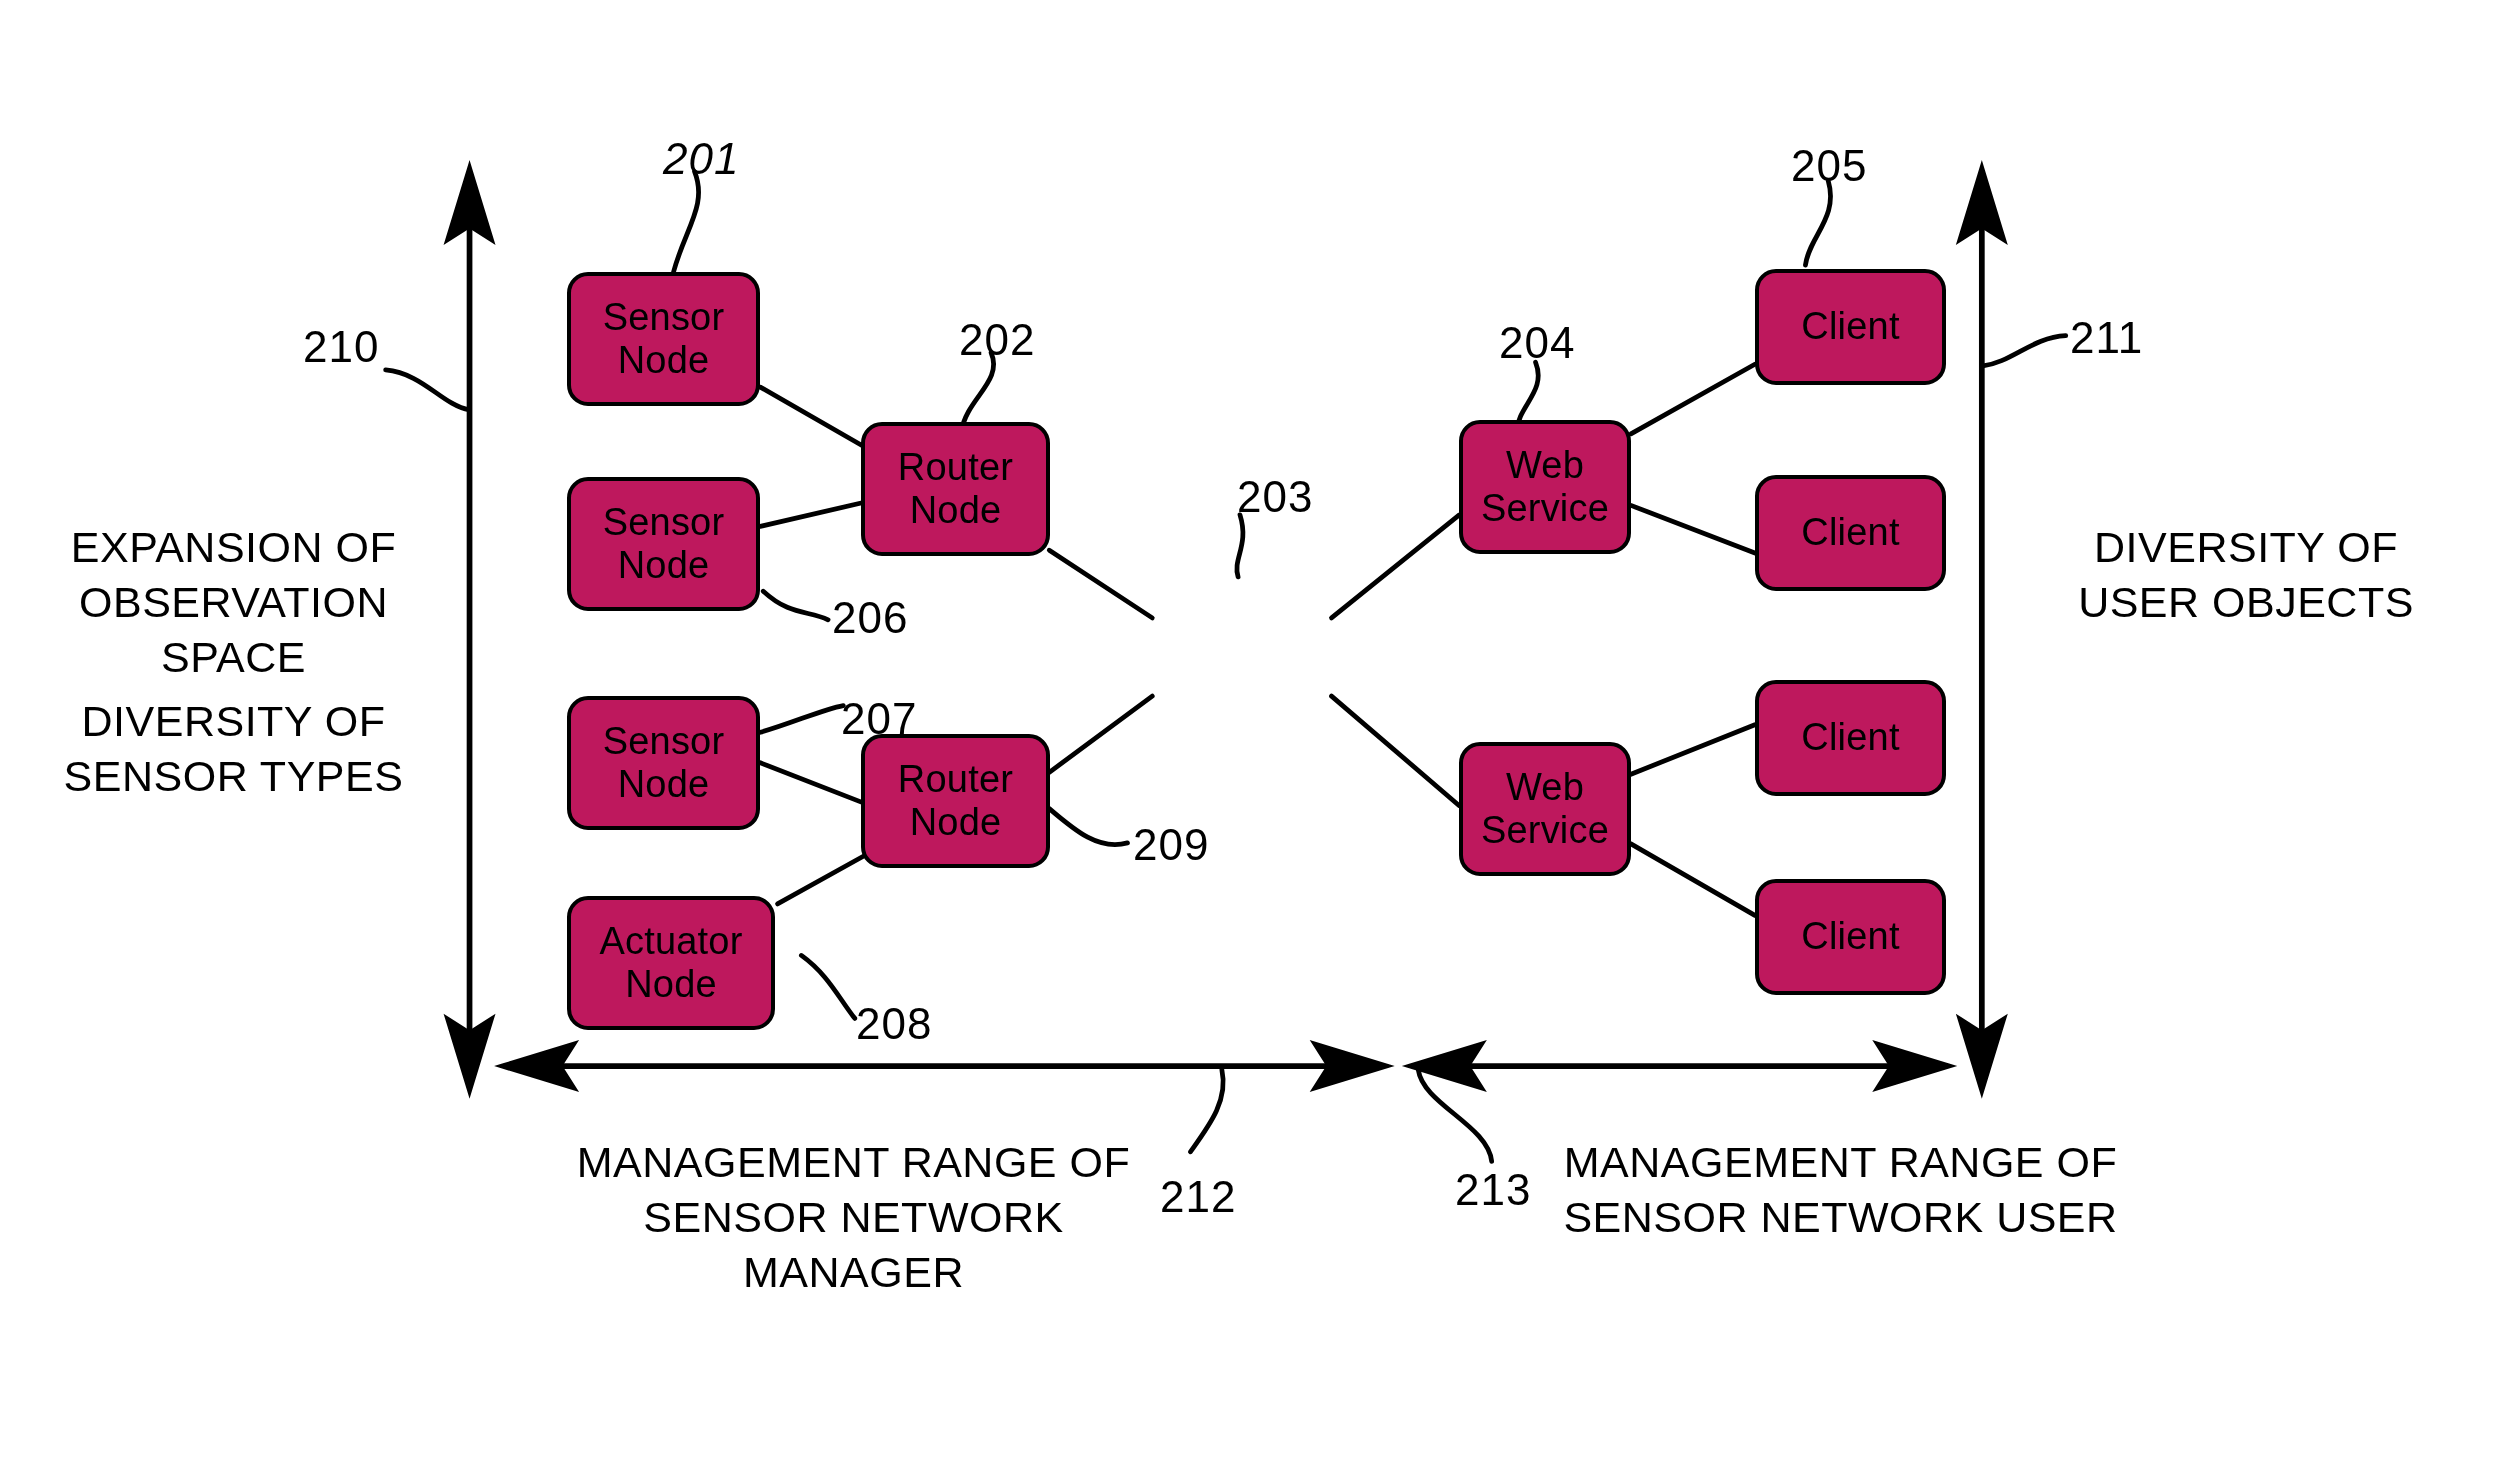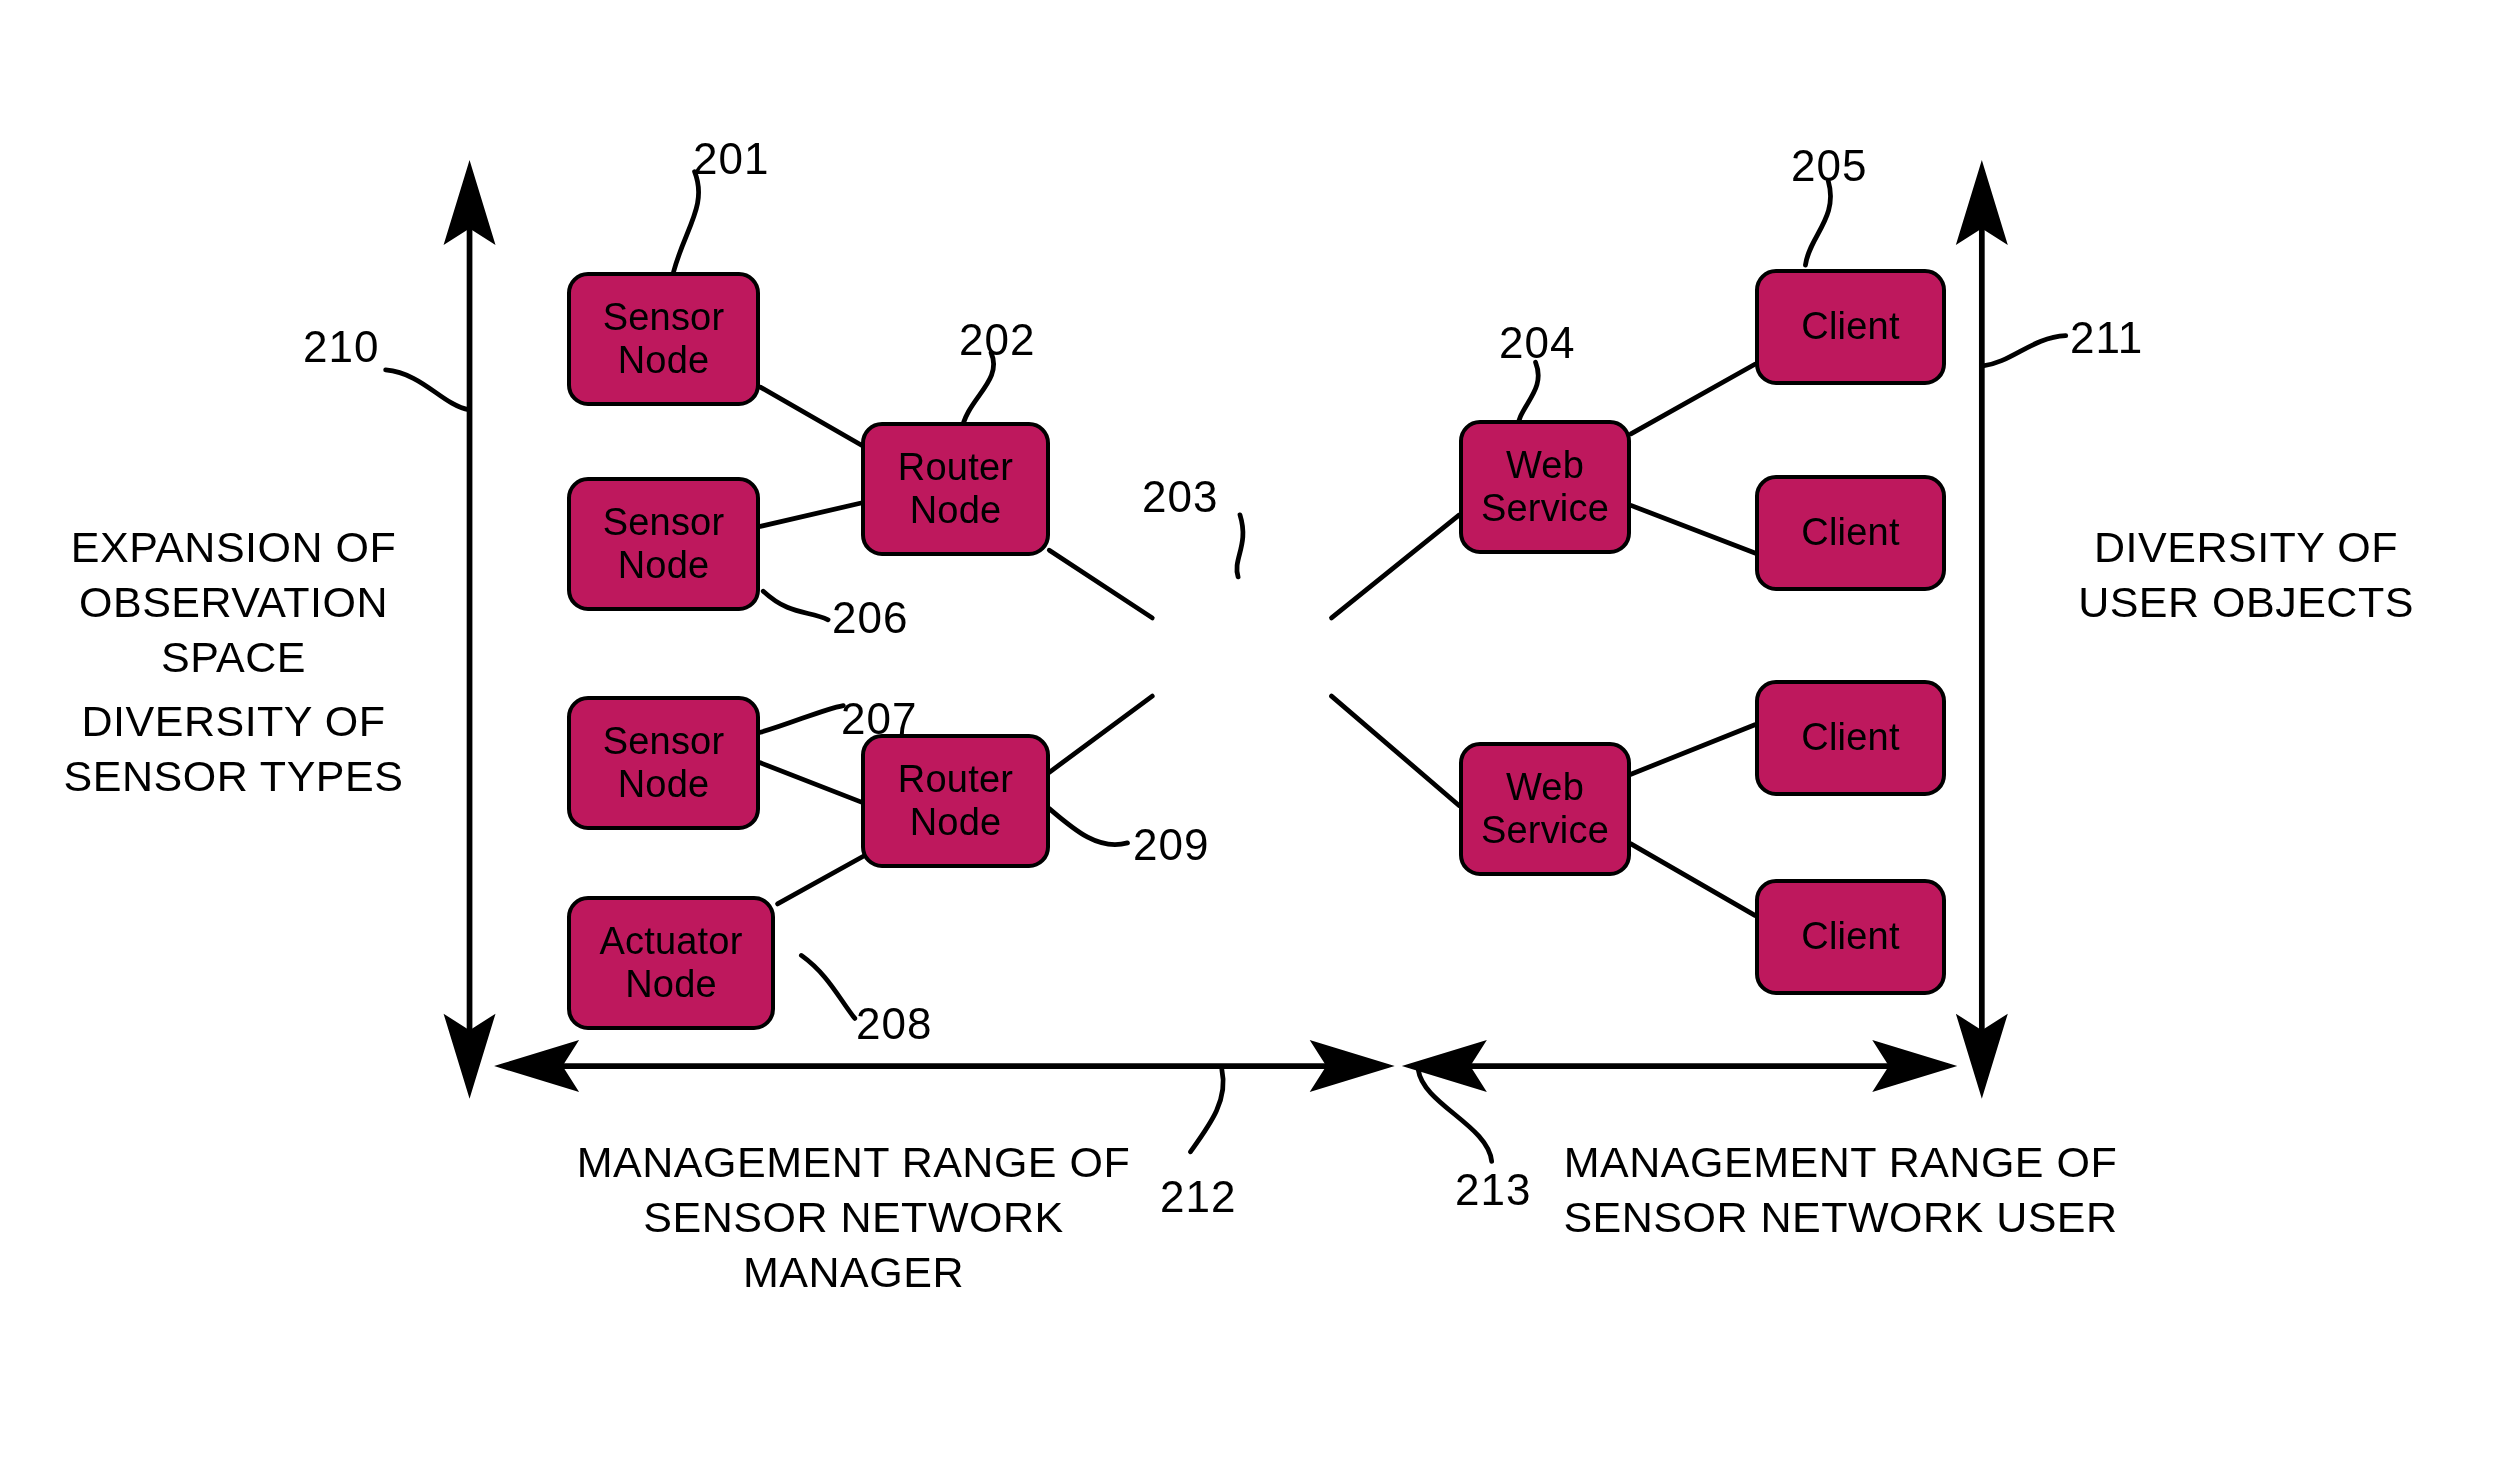--- a/index.html
+++ b/index.html
@@ -212,23 +212,23 @@
       <span>Client</span>
     </div>
   </div>
 
   <div class="node" style="left:1755px; top:879px; width:191px; height:116px;">
     <div>
       <span>Client</span>
     </div>
   </div>
 
-  <div class="ref" style="left:693px;  top:134px;">201</div>
+  <div class="ref" style="left:663px;  top:134px;font-style:italic;">201</div>
   <div class="ref" style="left:959px; top:315px;">202</div>
-  <div class="ref" style="left:1142px; top:472px;">203</div>
+  <div class="ref" style="left:1237px; top:472px;">203</div>
   <div class="ref" style="left:1499px; top:318px;">204</div>
   <div class="ref" style="left:1791px; top:141px;">205</div>
   <div class="ref" style="left:832px;  top:593px;">206</div>
   <div class="ref" style="left:841px;  top:663px;margin-top:31px;">207</div>
   <div class="ref" style="left:856px;  top:999px;">208</div>
   <div class="ref" style="left:1133px; top:820px;">209</div>
   <div class="ref" style="left:303px;  top:322px;">210</div>
   <div class="ref" style="left:2070px; top:313px;">211</div>
   <div class="ref" style="left:1160px; top:1156px;margin-top:16px;">212</div>
   <div class="ref" style="left:1455px; top:1165px;">213</div>

